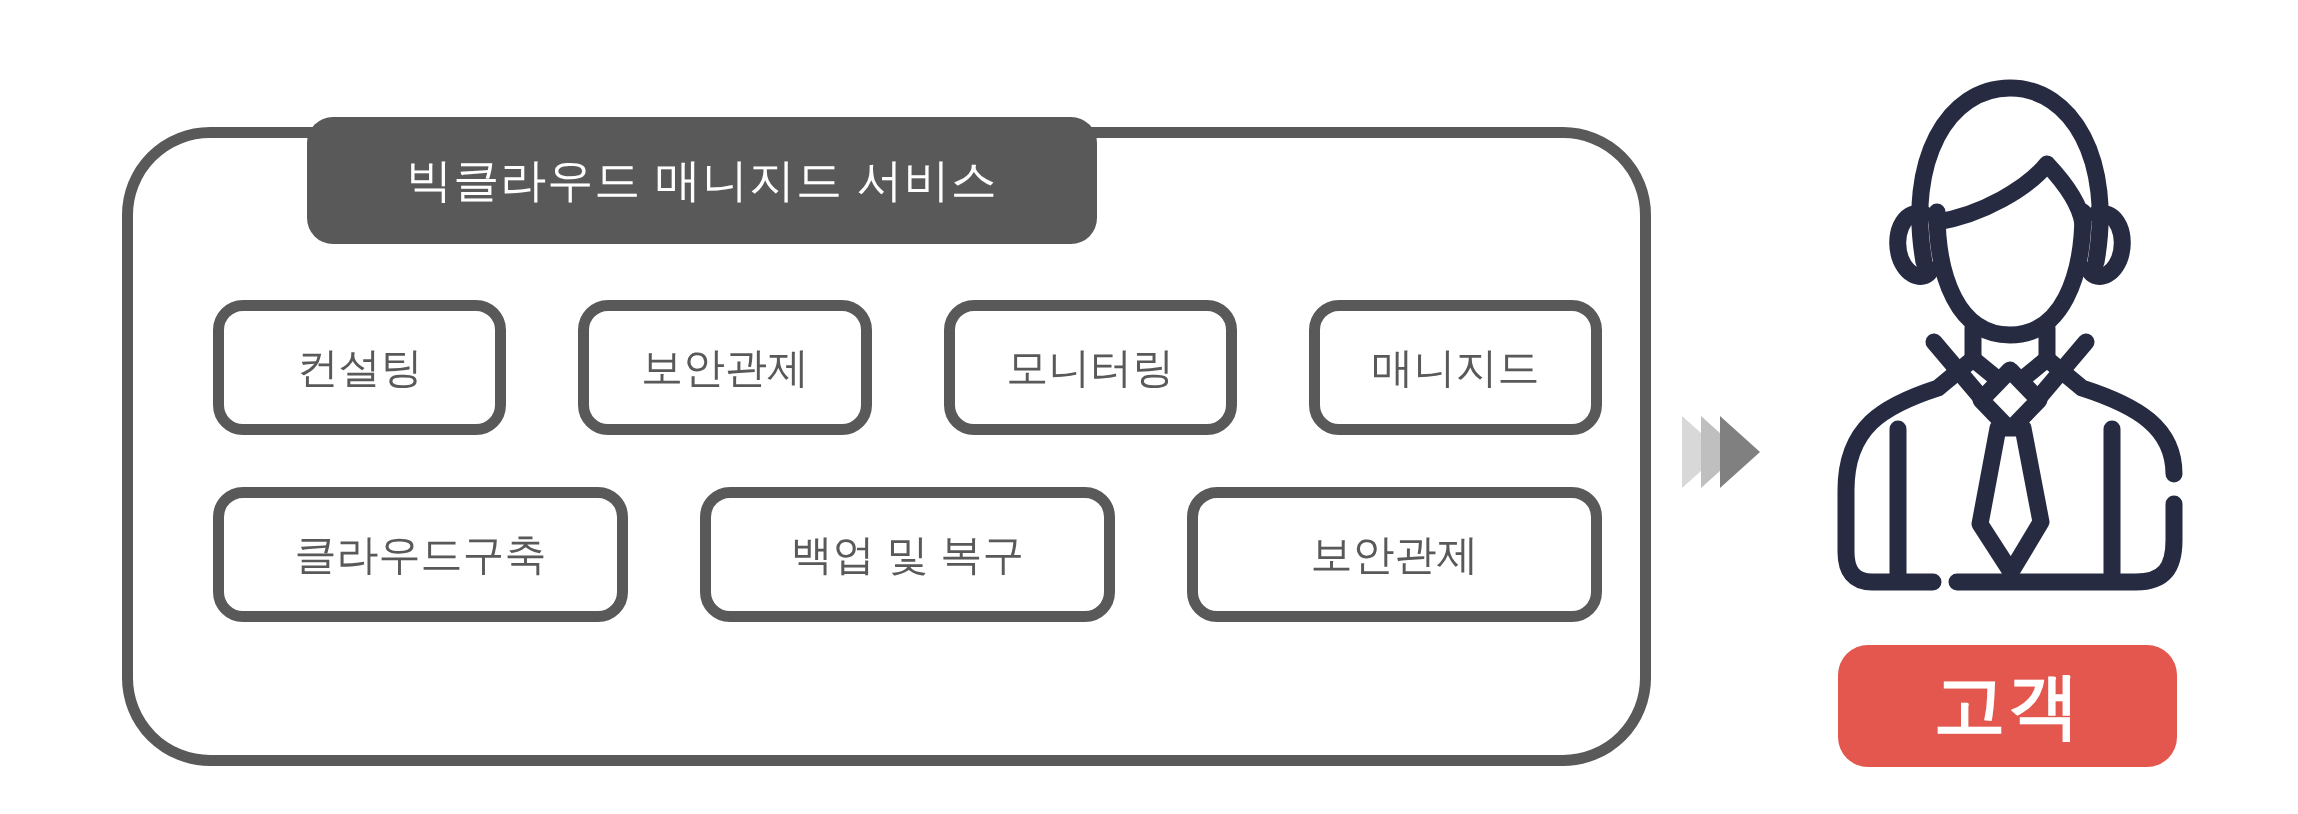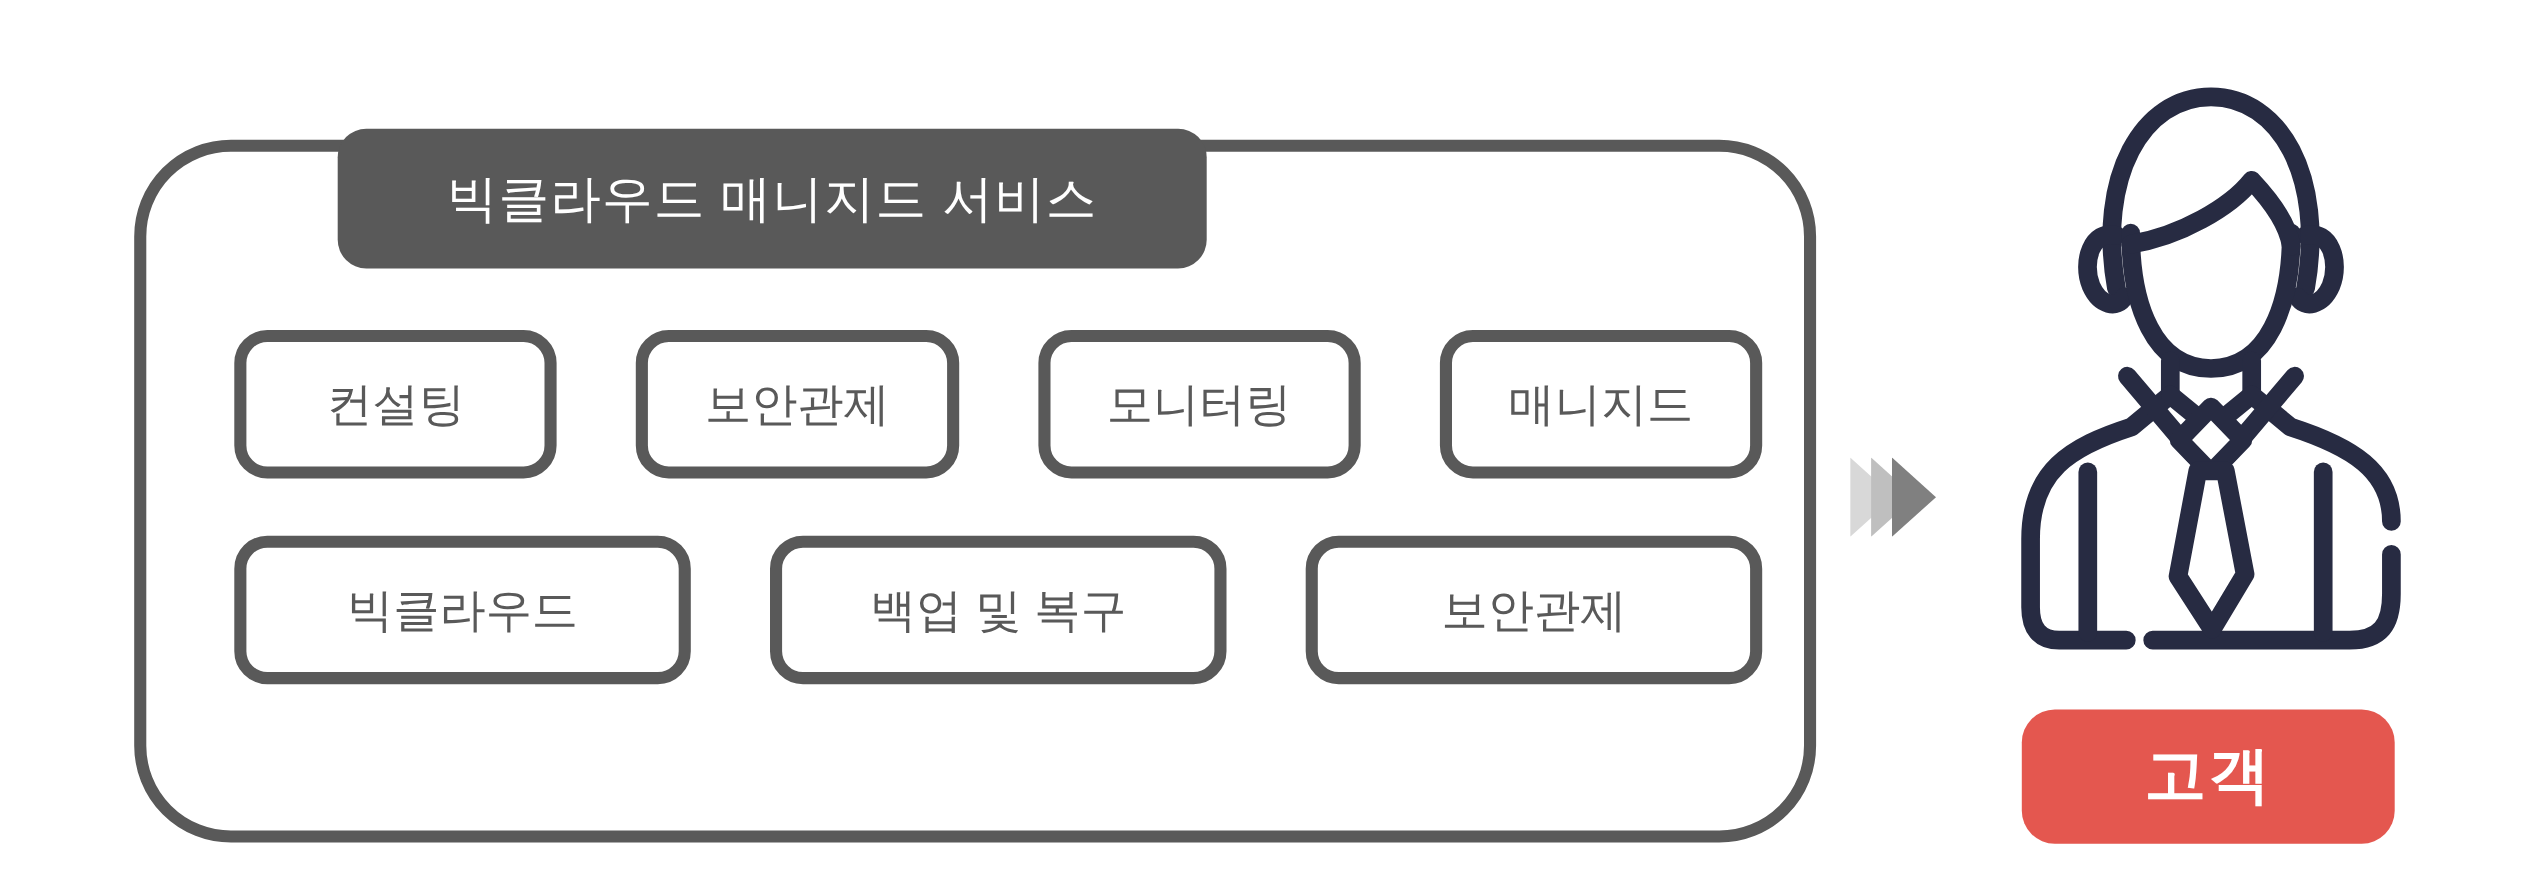--- a/index.html
+++ b/index.html
@@ -120,21 +120,21 @@
   
   .customer-badge {
     position: absolute;
     left: 1838px;
     top: 645px;
     width: 339px;
     height: 122px;
     background: var(--customer_red, #e4574f);
     border-radius: 30px;
     color: var(--text_white, #ffffff);
-    font-size: 56px;
+    font-size: 72px;
     font-weight: bold;
     letter-spacing: 2px;
     display: flex;
     align-items: center;
     justify-content: center;
     z-index: 2;
   }
 </style>
 </head>
 <body>
@@ -146,21 +146,21 @@
   <div class="title-banner">빅클라우드 매니지드 서비스</div>
 
   <div class="services-grid">
     <div class="services-row">
       <div class="service-box">컨설팅</div>
       <div class="service-box">보안관제</div>
       <div class="service-box">모니터링</div>
       <div class="service-box">매니지드</div>
     </div>
     <div class="services-row">
-      <div class="service-box">빅클라우드</div>
+      <div class="service-box">클라우드구축</div>
       <div class="service-box">백업 및 복구</div>
       <div class="service-box">보안관제</div>
     </div>
   </div>
 
   <svg class="arrow-icon" viewBox="0 0 78 72">
     <polygon class="t1" points="0,0 40,36 0,72"></polygon>
     <polygon class="t2" points="19,0 59,36 19,72"></polygon>
     <polygon class="t3" points="38,0 78,36 38,72"></polygon>
   </svg>

